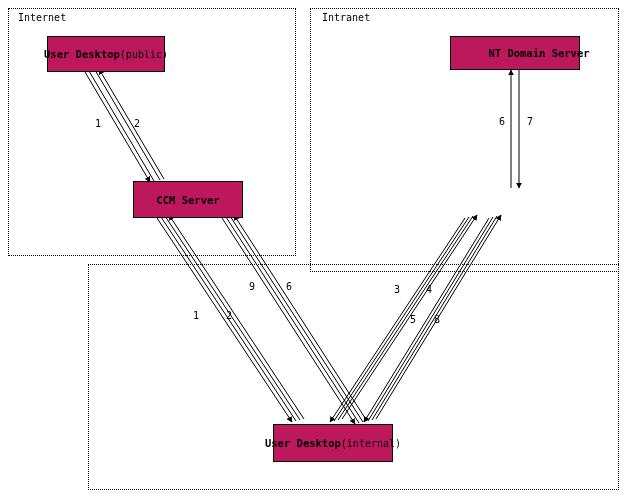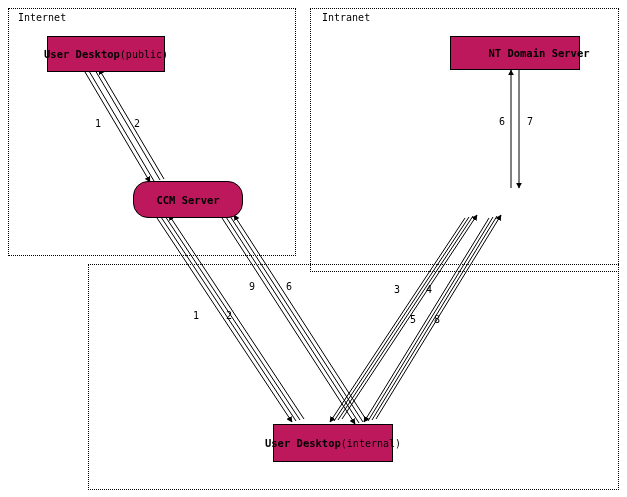--- a/index.html
+++ b/index.html
@@ -124,21 +124,21 @@
 
   <div class="node" style="left:47px; top:36px; width:118px; height:36px;">
     <div class="title">User Desktop</div>
     <div class="sub">(public)</div>
   </div>
 
   <div class="node" style="left:450px; top:36px; width:130px; height:34px;padding-left:48px;">
     <div class="title">NT Domain Server</div>
   </div>
 
-  <div class="node" style="left:133px; top:181px; width:110px; height:37px;border-radius:15px;">
+  <div class="node" style="left:133px; top:181px; width:110px; height:37px;">
     <div class="title">CCM Server</div>
   </div>
 
 
   <div class="node" style="left:273px; top:424px; width:120px; height:38px;">
     <div class="title">User Desktop</div>
     <div class="sub">(internal)</div>
   </div>
 
   <div class="edge-label" style="left:95px; top:118px;">1</div>

